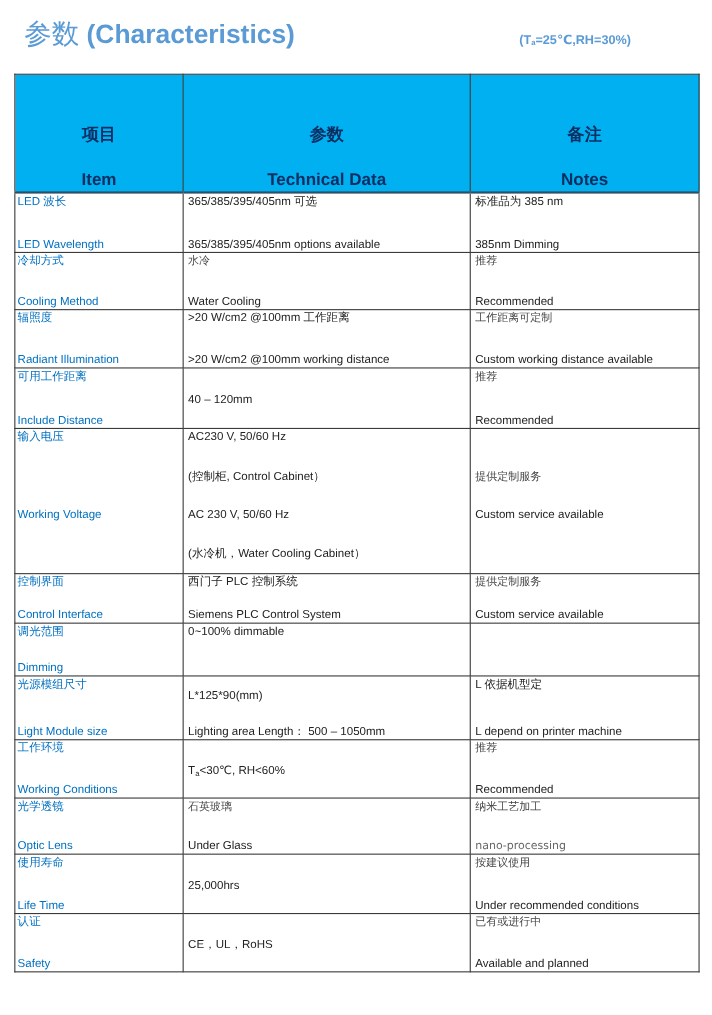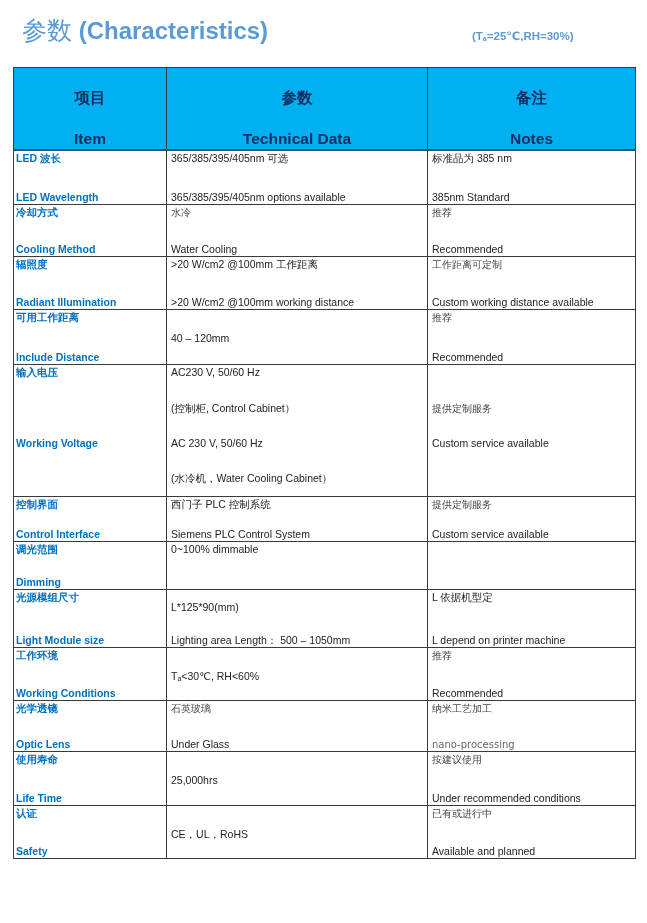--- a/index.html
+++ b/index.html
@@ -9,24 +9,24 @@
            color: #5b9bd5; letter-spacing: 0px; white-space: nowrap; }
   .title .cn { font-weight: normal; font-size: 25px; }
   .cond { position: absolute; left: 472px; top: 29px; font-size: 11.5px; font-weight: bold;
           color: #5b9bd5; white-space: nowrap; }
   .cond sub { font-size: 7px; vertical-align: -1px; }
   table.spec { position: absolute; left: 13px; top: 67px; width: 622px;
                border-collapse: collapse; table-layout: fixed; }
   table.spec th, table.spec td { border: 1px solid #3a3a3a; padding: 0; vertical-align: top; }
   table.spec thead th { background: #00b0f0; color: #0c2f63; font-weight: bold; font-size: 15.5px;
                         text-align: center; height: 63px; border-bottom: 2px solid #2d4f66; }
-  table.spec thead th .hcn { display: block; padding-top: 20px; line-height: 20px; }
+  table.spec thead th .hcn { display: block; padding-top: 20px; line-height: 20px; margin-top: 25px; }
   table.spec thead th .hen { display: block; padding-top: 21px; line-height: 20px; }
   td { font-size: 10.5px; line-height: 13px; }
-  td.item { color: #0070c0; font-weight: bold; padding-left: 2px; position: relative; }
+  td.item { color: #0070c0; font-weight: normal; padding-left: 2px; position: relative; }
   td.item .icn { position: absolute; left: 2px; top: 1px; font-size: 10.5px; }
   td.item .ien { position: absolute; left: 2px; bottom: 0px; font-size: 10.5px; text-align: center; }
   td.val, td.note { padding-left: 4px; position: relative; color: #222; }
   .line { position: absolute; left: 4px; white-space: nowrap; }
   .cn-serif { font-family: "DejaVu Serif", "Liberation Serif", serif; color: #444; font-size: 10px; }
   .grey { color: #666; }
   sub.s { font-size: 7px; vertical-align: -1px; }
 </style>
 </head>
 <body>
@@ -65,21 +65,21 @@
       <td class="item">
         <span class="icn">LED 波长</span>
         <span class="ien">LED Wavelength</span>
       </td>
       <td class="val">
         <span class="line" style="top:1px">365/385/395/405nm  可选</span>
         <span class="line" style="bottom:0">365/385/395/405nm options available</span>
       </td>
       <td class="note">
         <span class="line" style="top:1px">标准品为 385 nm</span>
-        <span class="line" style="bottom:0">385nm Standard</span>
+        <span class="line" style="bottom:0">385nm Dimming</span>
       </td>
     </tr>
 
     <tr style="height:52px">
       <td class="item">
         <span class="icn">冷却方式</span>
         <span class="ien">Cooling Method</span>
       </td>
       <td class="val">
         <span class="line cn-serif" style="top:1px">水冷</span>

